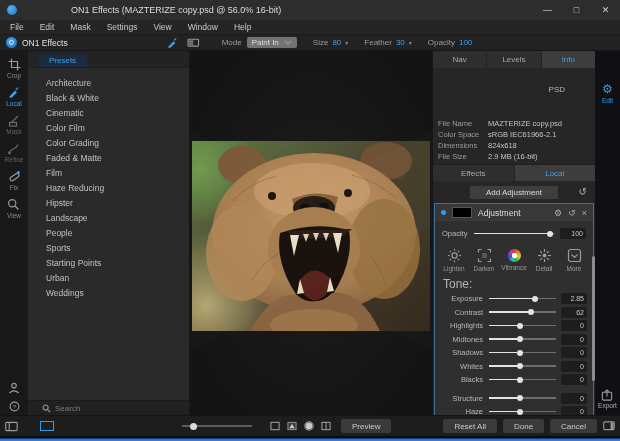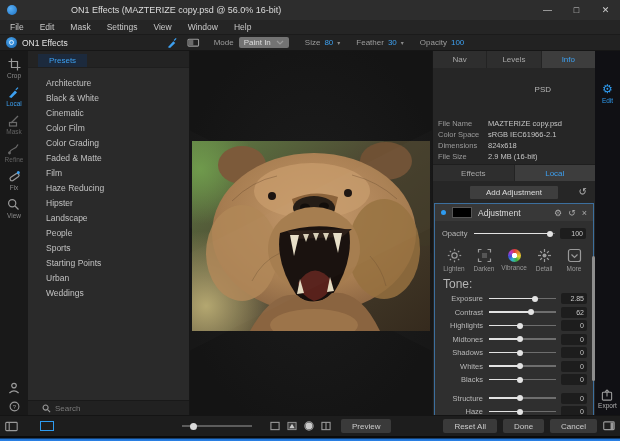--- a/index.html
+++ b/index.html
@@ -59,21 +59,21 @@
   .photo { position:absolute; left:2px; top:90px; width:238px; height:190px; background:#000; }
   .photo svg { display:block; width:100%; height:100%; }
 
   
   .rightpanel { width:163px; background:#262626; display:flex; flex-direction:column; border-left:1px solid #161616; flex:0 0 auto; position:relative; }
   .rtabs { display:flex; height:17px; flex:0 0 auto; }
   .rtab { flex:1; text-align:center; line-height:17px; font-size:8px; color:#a8a8a8; background:#2e2e2e; border-right:1px solid #232323; }
   .rtab:last-child { border-right:none; }
   .rtab.active { background:#3d3d3d; color:#3da0f0; }
   .info-region { height:96px; background:#262626; position:relative; flex:0 0 auto; }
-  .psd-label { position:absolute; top:17px; right:44px; font-size:8px; color:#b5b5b5; }
+  .psd-label { position:absolute; top:17px; right:30px; font-size:8px; color:#b5b5b5; }
   .info-table { position:absolute; left:5px; right:5px; bottom:2px; }
   .info-row { display:flex; font-size:7.5px; line-height:11px; }
   .info-row .il { width:50px; color:#9a9a9a; }
   .info-row .iv { color:#c5c5c5; }
   .mode-tabs { display:flex; height:17px; flex:0 0 auto; border-top:1px solid #1e1e1e; }
   .add-row { height:22px; display:flex; align-items:center; justify-content:center; position:relative; flex:0 0 auto; }
   .add-btn { background:#3e3e3e; border-radius:1px; padding:2px 16px; font-size:8px; color:#ddd; }
   .add-reset { position:absolute; right:8px; color:#b5b5b5; font-size:10px; line-height:10px; }
 
   .adj-pane { flex:1; margin:0 1px; border:1px solid #3c6f9e; border-bottom:none; background:#2f2f2f; display:flex; flex-direction:column; overflow:hidden; }
@@ -160,21 +160,21 @@
     <span class="tb-icons">
       <svg viewBox="0 0 13 13" width="12" height="12">
           <path class="flb" d="M2,11 L8,4.6 L10,6.6 L4.4,12 Z"></path>
           <path class="stb" d="M8.8,3.8 L11,1.6"></path>
         </svg>
       <svg viewBox="0 0 14 12" width="13" height="11">
           <rect class="st" x="1" y="2.5" width="11.5" height="7.5" rx="1"></rect>
           <rect x="1.8" y="3.3" width="5" height="6" fill="#6b6b6b"></rect>
         </svg>
     </span>
-    <span class="tb-label" style="margin-left:14px">Mode</span>
+    <span class="tb-label" style="margin-left:22px">Mode</span>
     <span class="mode-box">
       <span class="tb-sel">Paint In</span>
       <svg width="8" height="5" viewBox="0 0 8 5">
           <polyline points="1,1 4,4 7,1" class="st"></polyline>
         </svg>
     </span>
     <span class="tb-group">
       <span class="tb-label">Size</span>
       <span class="tb-value">80</span>
       <span class="mini-arrow">▾</span>

